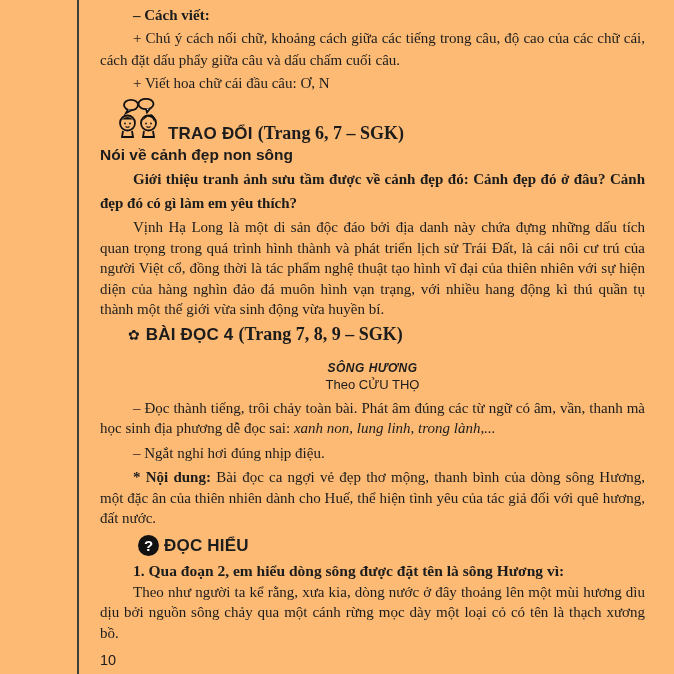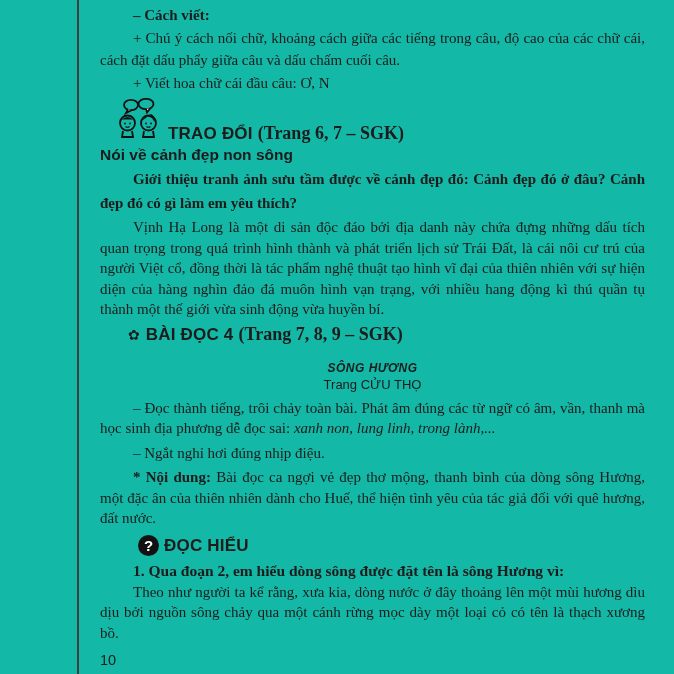--- a/index.html
+++ b/index.html
@@ -1,20 +1,20 @@
 <!DOCTYPE html>
 <html><head>
 <meta charset="utf-8">
 <style>
   html, body { margin: 0; padding: 0; }
   .page {
     position: relative;
     width: 674px;
     height: 674px;
-    background: #14b8a6;
+    background: #fdba74;
     overflow: hidden;
     color: #1c1c1c;
     font-family: "Liberation Serif", serif;
   }
   .spine-line {
     position: absolute;
     left: 77px;
     top: 0;
     bottom: 0;
     width: 2px;
@@ -162,21 +162,21 @@
 
     <p class="body-text mt2">Vịnh Hạ Long là một di sản độc đáo bởi địa danh này chứa đựng những dấu tích quan trọng trong quá trình hình thành và phát triển lịch sử Trái Đất, là cái nôi cư trú của người Việt cổ, đồng thời là tác phẩm nghệ thuật tạo hình vĩ đại của thiên nhiên với sự hiện diện của hàng nghìn đảo đá muôn hình vạn trạng, với nhiều hang động kì thú quần tụ thành một thế giới vừa sinh động vừa huyền bí.</p>
 
     <div class="sec-header baidoc-header">
       <span class="flower-icon">✿</span>
       <span class="sec-title">BÀI ĐỌC 4</span>
       <span class="page-ref">(Trang 7, 8, 9 – SGK)</span>
     </div>
 
     <p class="reading-title">SÔNG HƯƠNG</p>
-    <p class="author">Trang CỬU THỌ</p>
+    <p class="author">Theo CỬU THỌ</p>
 
 
     <p class="body-text mt2"><span>– Đọc thành tiếng, trôi chảy toàn bài. Phát âm đúng các từ ngữ có âm, vần, thanh mà học sinh địa phương dễ đọc sai: </span><span class="it">xanh non, lung linh, trong lành,...</span></p>
 
     <p class="body-text mt4">– Ngắt nghỉ hơi đúng nhịp điệu.</p>
 
     <p class="body-text mt4"><span class="b">* Nội dung: </span><span>Bài đọc ca ngợi vẻ đẹp thơ mộng, thanh bình của dòng sông Hương, một đặc ân của thiên nhiên dành cho Huế, thể hiện tình yêu của tác giả đối với quê hương, đất nước.</span></p>
 
     <div class="sec-header dochieu-header">
       <span class="q-circle">?</span>

